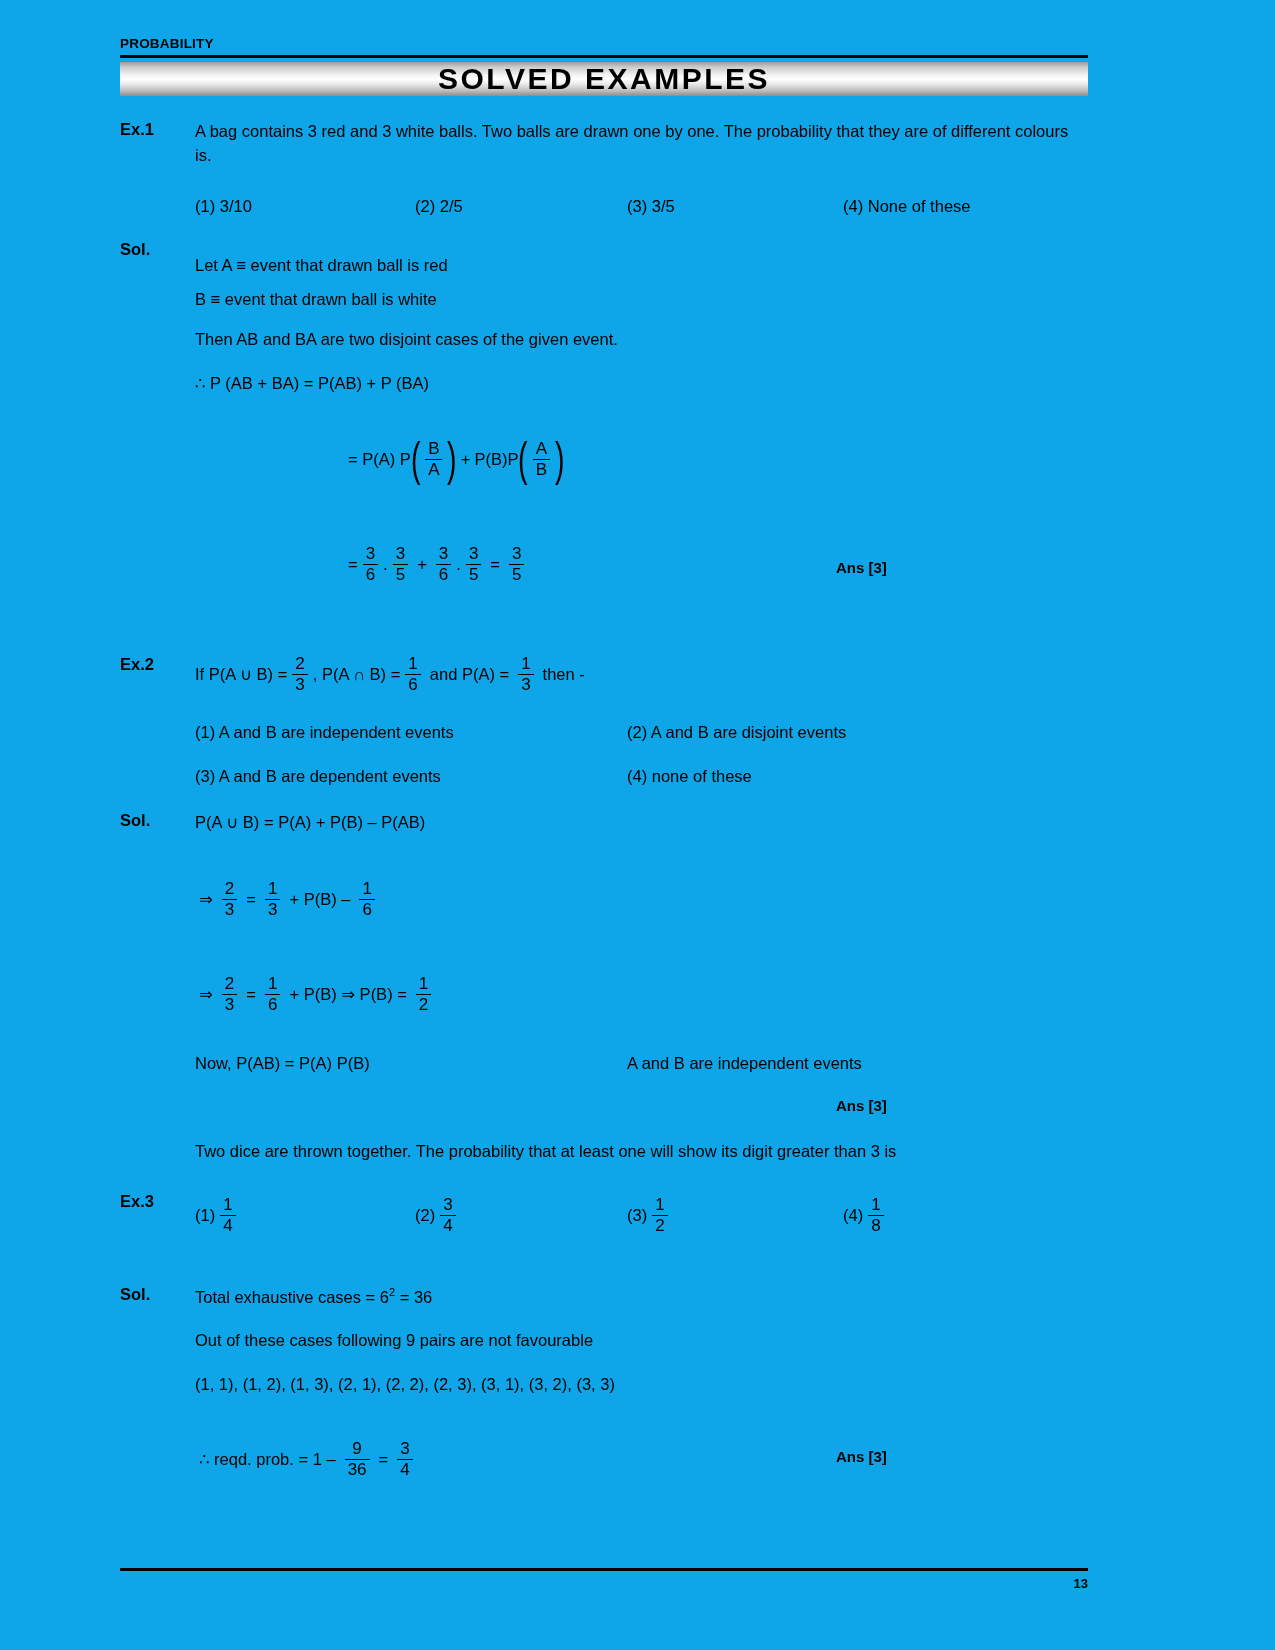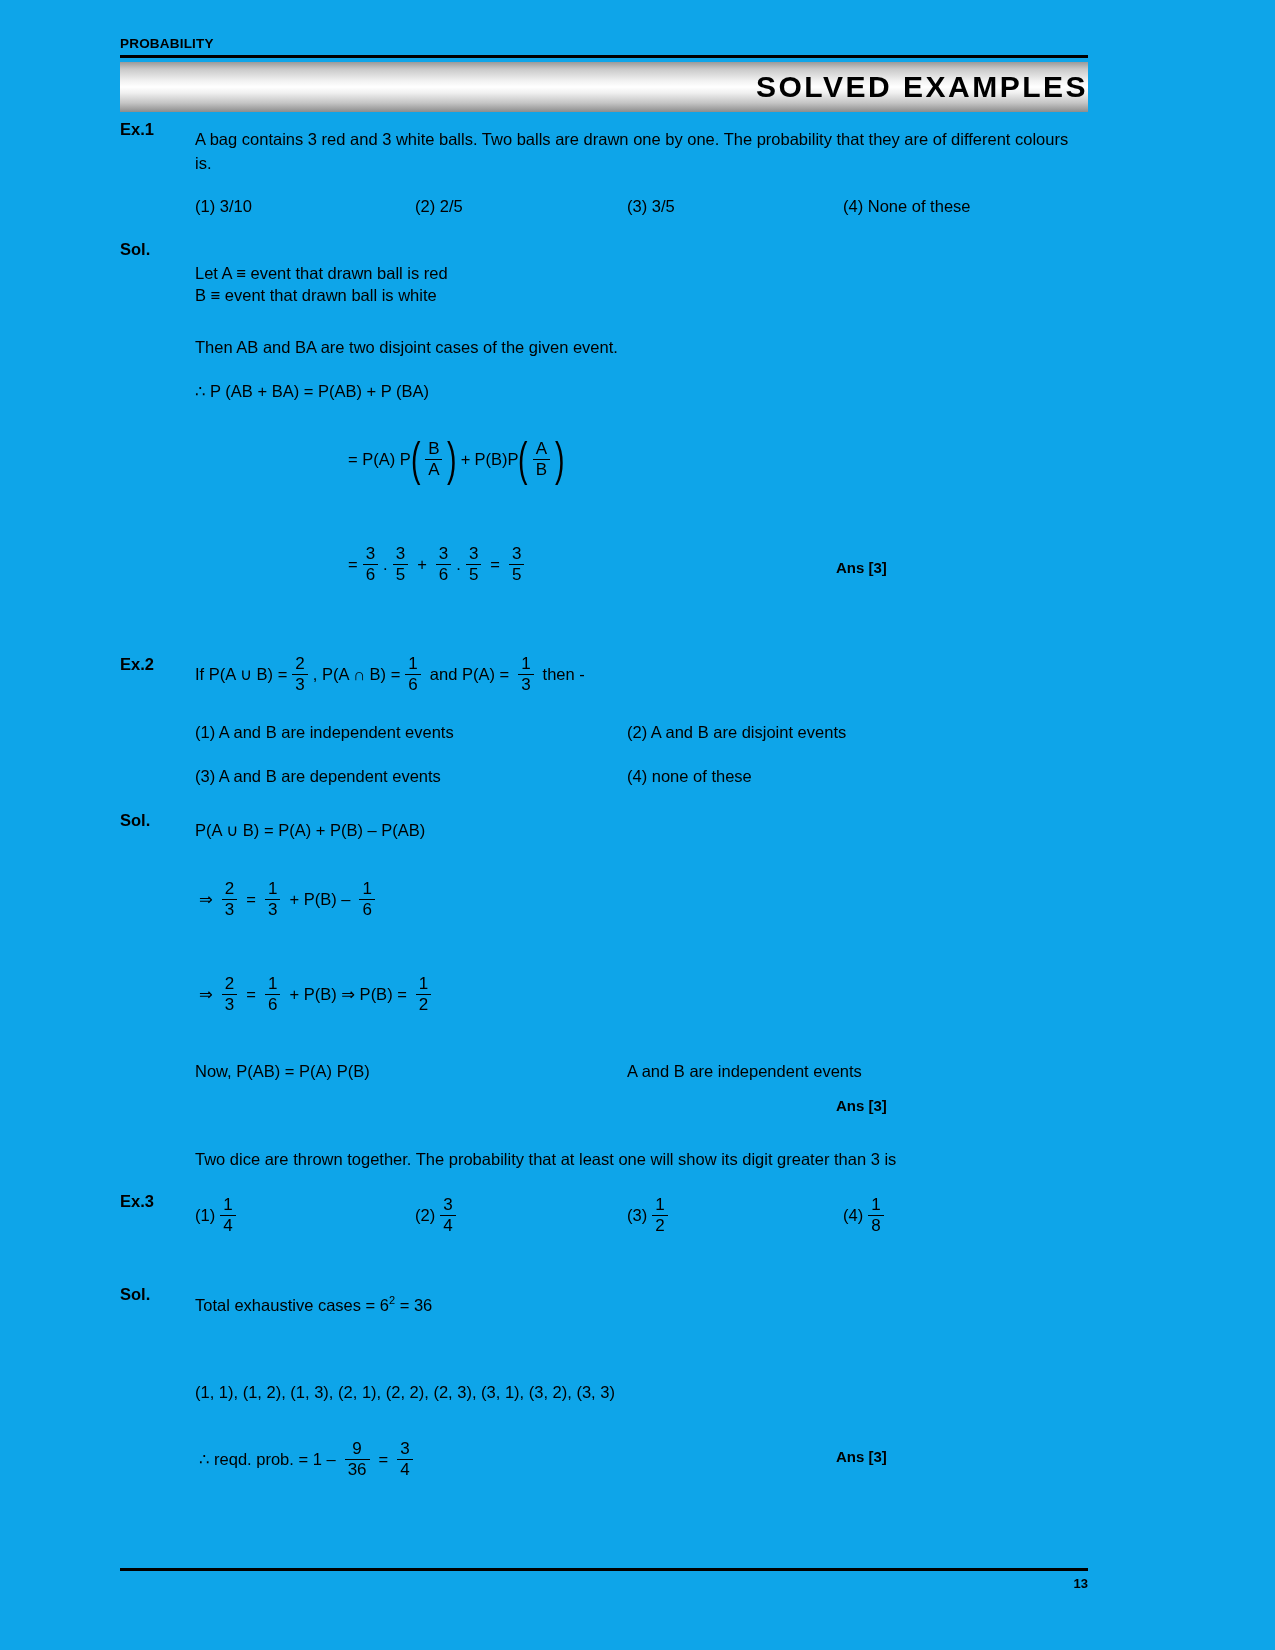--- a/index.html
+++ b/index.html
@@ -43,32 +43,32 @@
     top: 55px;
     width: 968px;
     height: 3px;
     background: #000;
   }
   .banner {
     position: absolute;
     left: 0;
     top: 62px;
     width: 968px;
-    height: 50px;
+    height: 34px;
     background: linear-gradient(to bottom,
         #9a9a9a 0%,
         #c9c9c9 14%,
         #f2f2f2 38%,
         #ffffff 50%,
         #efefef 62%,
         #c4c4c4 82%,
         #8d8d8d 100%);
     display: flex;
     align-items: center;
-    justify-content: flex-end;
+    justify-content: center;
   }
   .banner-title {
     font-size: 30px;
     font-weight: bold;
     letter-spacing: 2.5px;
     color: #000;
   }
 
   
   .foot-rule {
@@ -92,21 +92,20 @@
     font-size: 16.5px;
     font-weight: bold;
     line-height: 1.2;
   }
   .txt {
     position: absolute;
     left: 75px;
     font-size: 16.5px;
     line-height: 1.45;
     white-space: nowrap;
-    margin-top: 8px;
   }
   .txt.wrap {
     white-space: normal;
     width: 893px;
   }
   .ans {
     position: absolute;
     font-size: 15px;
     font-weight: bold;
   }
@@ -177,21 +176,21 @@
 
   <div class="optrow" style="top:197px">
     <span class="opt" style="left:0px">(1) 3/10</span>
     <span class="opt" style="left:220px">(2) 2/5</span>
     <span class="opt" style="left:432px">(3) 3/5</span>
     <span class="opt" style="left:648px">(4) None of these</span>
   </div>
 
   <div class="lbl" style="top:240px">Sol.</div>
   <div class="txt" style="top:254px">Let A ≡ event that drawn ball is red</div>
-  <div class="txt" style="top:276px">B ≡ event that  drawn ball is white</div>
+  <div class="txt" style="top:288px">B ≡ event that  drawn ball is white</div>
   <div class="txt" style="top:328px">Then AB and BA are two disjoint cases of the given event.</div>
   <div class="txt" style="top:372px">∴  P (AB + BA) = P(AB) + P (BA)</div>
 
   <div class="mline" style="left:228px; top:440px">
     <span>= P(A) P</span>
     <span class="paren">(</span>
     <span class="frac">
       <span class="num">B</span>
       <span class="den">A</span>
     </span>
@@ -338,20 +337,21 @@
         <span class="num">1</span>
         <span class="den">8</span>
       </span>
     </span>
   </div>
 
   <div class="lbl" style="top:1285px">Sol.</div>
   <div class="txt" style="top:1285px">
     <span>Total exhaustive cases = 6</span><span class="sup">2</span><span> = 36</span>
   </div>
+  <div class="txt" style="top:1329px">Out of these cases following 9 pairs are not favourable</div>
   <div class="txt" style="top:1373px">(1, 1), (1, 2), (1, 3), (2, 1), (2, 2), (2, 3), (3, 1), (3, 2), (3, 3)</div>
 
   <div class="mline" style="top:1440px">
     <span class="op">∴  reqd. prob. = 1 –</span>
     <span class="frac">
       <span class="num">9</span>
       <span class="den">36</span>
     </span>
     <span class="op">=</span>
     <span class="frac">

